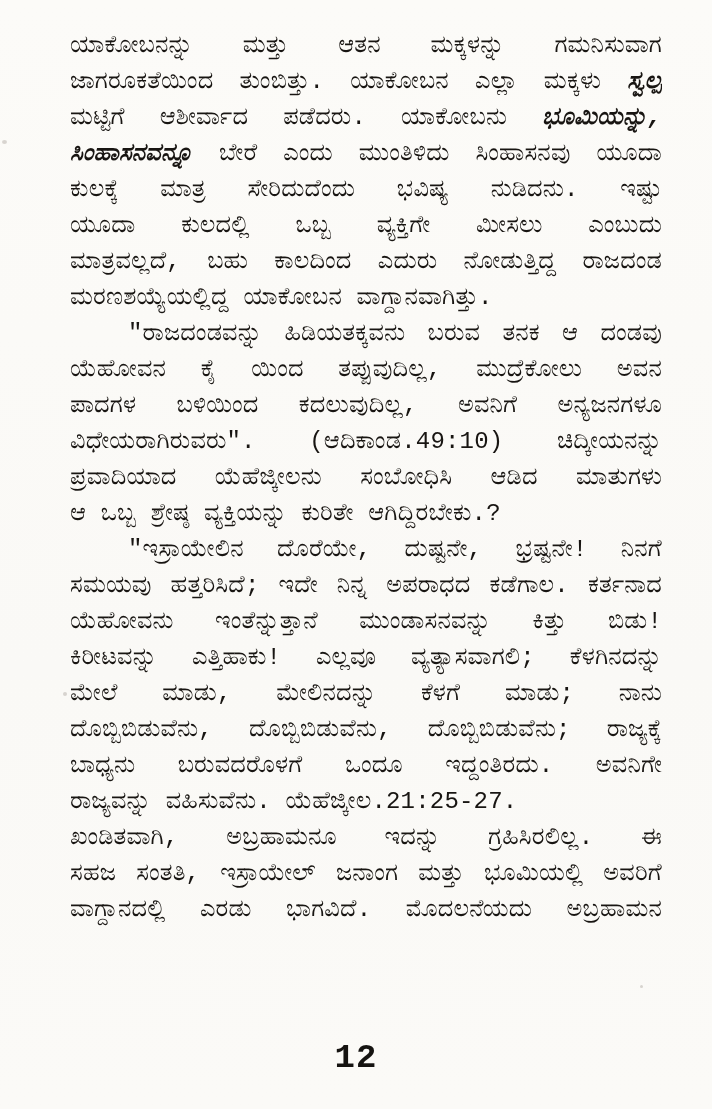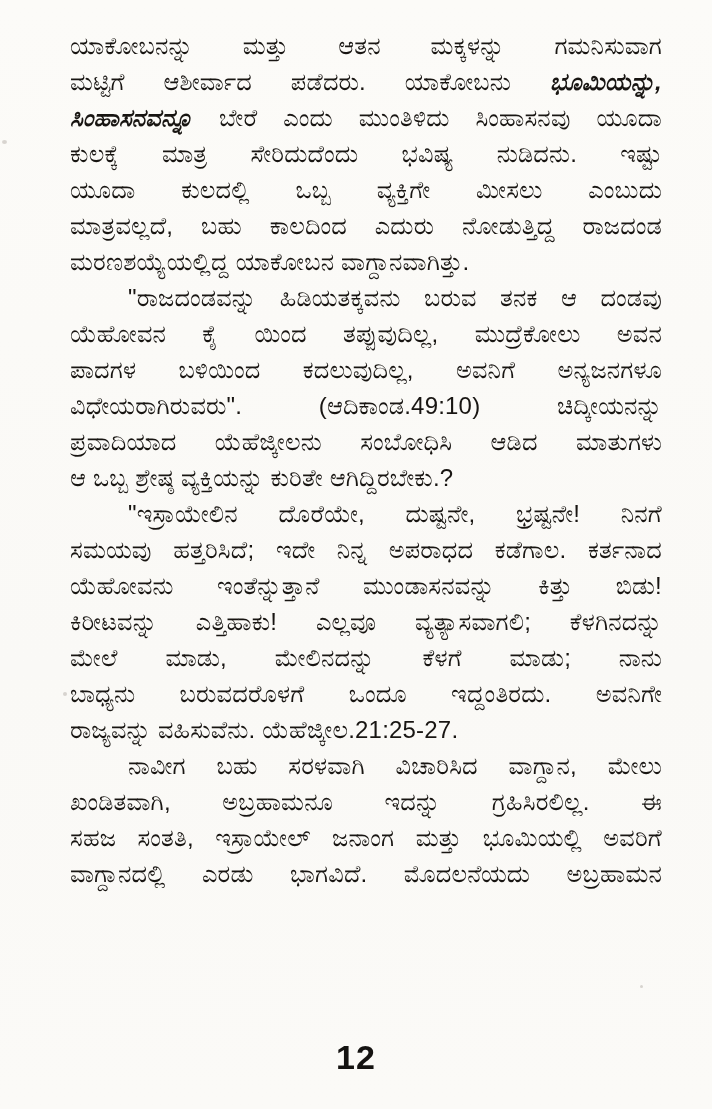--- a/index.html
+++ b/index.html
@@ -11,21 +11,21 @@
     height: 1109px;
     background: #fbfaf7;
     overflow: hidden;
   }
   .page {
     position: relative;
     width: 712px;
     height: 1109px;
     background: linear-gradient(180deg, #fcfbf8 0%, #faf9f6 60%, #fbfaf7 100%);
     color: #181512;
-    font-family: Liberation Sans, sans-serif;
+    font-family: Liberation Mono, monospace;
   }
   .text-block {
     position: absolute;
     top: 28px;
     left: 70px;
     width: 592px;
   }
   .line {
     display: block;
     height: 36px;
@@ -76,39 +76,40 @@
 </head>
 <body>
 
 <div class="page">
   <div class="speck s1"></div>
   <div class="speck s2"></div>
   <div class="speck s3"></div>
 
   <div class="text-block" id="text-block">
       <div class="line"><span class="body-seg">ಯಾಕೋಬನನ್ನು ಮತ್ತು ಆತನ ಮಕ್ಕಳನ್ನು ಗಮನಿಸುವಾಗ</span></div>
+      <div class="line"><span class="body-seg">ಜಾಗರೂಕತೆಯಿಂದ ತುಂಬಿತ್ತು. ಯಾಕೋಬನ ಎಲ್ಲಾ ಮಕ್ಕಳು </span><span class="em-seg">ಸ್ವಲ್ಪ</span></div>
       <div class="line"><span class="body-seg">ಮಟ್ಟಿಗೆ ಆಶೀರ್ವಾದ ಪಡೆದರು. ಯಾಕೋಬನು </span><span class="em-seg">ಭೂಮಿಯನ್ನು,</span></div>
       <div class="line"><span class="em-seg">ಸಿಂಹಾಸನವನ್ನೂ</span><span class="body-seg"> ಬೇರೆ ಎಂದು ಮುಂತಿಳಿದು ಸಿಂಹಾಸನವು ಯೂದಾ</span></div>
       <div class="line"><span class="body-seg">ಕುಲಕ್ಕೆ  ಮಾತ್ರ ಸೇರಿದುದೆಂದು ಭವಿಷ್ಯ ನುಡಿದನು. ಇಷ್ಟು</span></div>
       <div class="line"><span class="body-seg">ಯೂದಾ ಕುಲದಲ್ಲಿ ಒಬ್ಬ ವ್ಯಕ್ತಿಗೇ ಮೀಸಲು ಎಂಬುದು</span></div>
       <div class="line"><span class="body-seg">ಮಾತ್ರವಲ್ಲದೆ, ಬಹು ಕಾಲದಿಂದ ಎದುರು ನೋಡುತ್ತಿದ್ದ ರಾಜದಂಡ</span></div>
       <div class="line left"><span class="body-seg">ಮರಣಶಯ್ಯೆಯಲ್ಲಿದ್ದ ಯಾಕೋಬನ ವಾಗ್ದಾನವಾಗಿತ್ತು.</span></div>
       <div class="line indent"><span class="body-seg">"ರಾಜದಂಡವನ್ನು ಹಿಡಿಯತಕ್ಕವನು ಬರುವ ತನಕ ಆ ದಂಡವು</span></div>
       <div class="line"><span class="body-seg">ಯೆಹೋವನ ಕೈ ಯಿಂದ ತಪ್ಪುವುದಿಲ್ಲ, ಮುದ್ರೆಕೋಲು ಅವನ</span></div>
       <div class="line"><span class="body-seg">ಪಾದಗಳ ಬಳಿಯಿಂದ ಕದಲುವುದಿಲ್ಲ, ಅವನಿಗೆ ಅನ್ಯಜನಗಳೂ</span></div>
       <div class="line"><span class="body-seg">ವಿಧೇಯರಾಗಿರುವರು". (ಆದಿಕಾಂಡ.49:10) ಚಿದ್ಕೀಯನನ್ನು</span></div>
       <div class="line"><span class="body-seg">ಪ್ರವಾದಿಯಾದ ಯೆಹೆಜ್ಕೀಲನು ಸಂಬೋಧಿಸಿ ಆಡಿದ ಮಾತುಗಳು</span></div>
       <div class="line left"><span class="body-seg">ಆ ಒಬ್ಬ ಶ್ರೇಷ್ಠ ವ್ಯಕ್ತಿಯನ್ನು ಕುರಿತೇ ಆಗಿದ್ದಿರಬೇಕು.?</span></div>
       <div class="line indent"><span class="body-seg">"ಇಸ್ರಾಯೇಲಿನ ದೊರೆಯೇ, ದುಷ್ಟನೇ, ಭ್ರಷ್ಟನೇ! ನಿನಗೆ</span></div>
       <div class="line"><span class="body-seg">ಸಮಯವು ಹತ್ತರಿಸಿದೆ; ಇದೇ ನಿನ್ನ ಅಪರಾಧದ ಕಡೆಗಾಲ. ಕರ್ತನಾದ</span></div>
       <div class="line"><span class="body-seg">ಯೆಹೋವನು ಇಂತೆನ್ನುತ್ತಾನೆ ಮುಂಡಾಸನವನ್ನು ಕಿತ್ತು ಬಿಡು!</span></div>
       <div class="line"><span class="body-seg">ಕಿರೀಟವನ್ನು ಎತ್ತಿಹಾಕು! ಎಲ್ಲವೂ ವ್ಯತ್ಯಾಸವಾಗಲಿ; ಕೆಳಗಿನದನ್ನು</span></div>
       <div class="line"><span class="body-seg">ಮೇಲೆ ಮಾಡು, ಮೇಲಿನದನ್ನು ಕೆಳಗೆ ಮಾಡು; ನಾನು</span></div>
+      <div class="line"><span class="body-seg">ದೊಬ್ಬಿಬಿಡುವೆನು, ದೊಬ್ಬಿಬಿಡುವೆನು, ದೊಬ್ಬಿಬಿಡುವೆನು; ರಾಜ್ಯಕ್ಕೆ</span></div>
       <div class="line"><span class="body-seg">ಬಾಧ್ಯನು ಬರುವದರೊಳಗೆ ಒಂದೂ ಇದ್ದಂತಿರದು. ಅವನಿಗೇ</span></div>
       <div class="line left"><span class="body-seg">ರಾಜ್ಯವನ್ನು ವಹಿಸುವೆನು. ಯೆಹೆಜ್ಕೀಲ.21:25-27.</span></div>
-      <div class="line indent"><span class="body-seg">ನಾವೀಗ ಬಹು ಸರಳವಾಗಿ ವಿಚಾರಿಸಿದ ವಾಗ್ದಾನ, ಮೇಲು</span></div>
       <div class="line"><span class="body-seg">ಖಂಡಿತವಾಗಿ, ಅಬ್ರಹಾಮನೂ ಇದನ್ನು ಗ್ರಹಿಸಿರಲಿಲ್ಲ. ಈ</span></div>
       <div class="line"><span class="body-seg">ಸಹಜ ಸಂತತಿ, ಇಸ್ರಾಯೇಲ್ ಜನಾಂಗ ಮತ್ತು ಭೂಮಿಯಲ್ಲಿ ಅವರಿಗೆ</span></div>
       <div class="line"><span class="body-seg">ವಾಗ್ದಾನದಲ್ಲಿ ಎರಡು ಭಾಗವಿದೆ. ಮೊದಲನೆಯದು ಅಬ್ರಹಾಮನ</span></div>
     </div>
 
   <div class="page-number">12</div>
 </div>
 
 </body></html>

